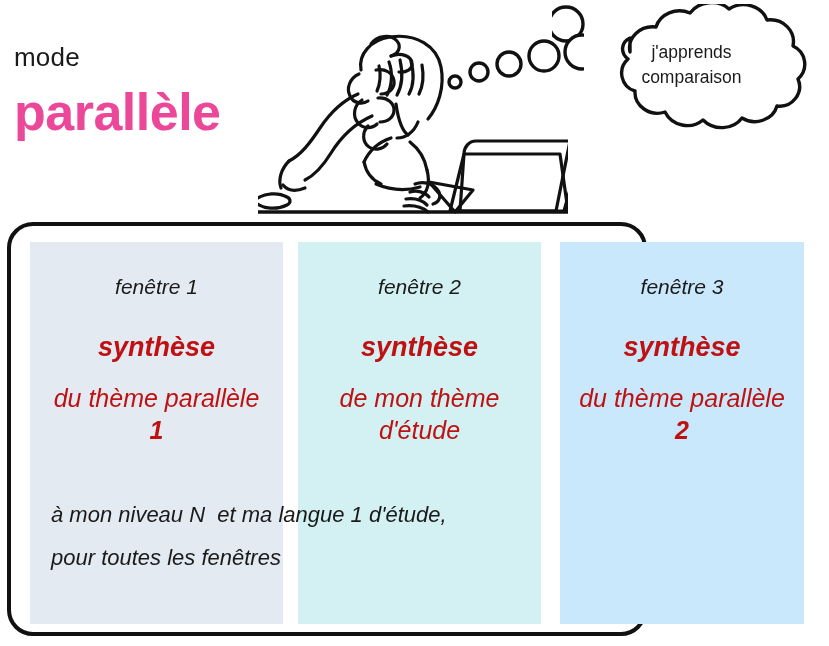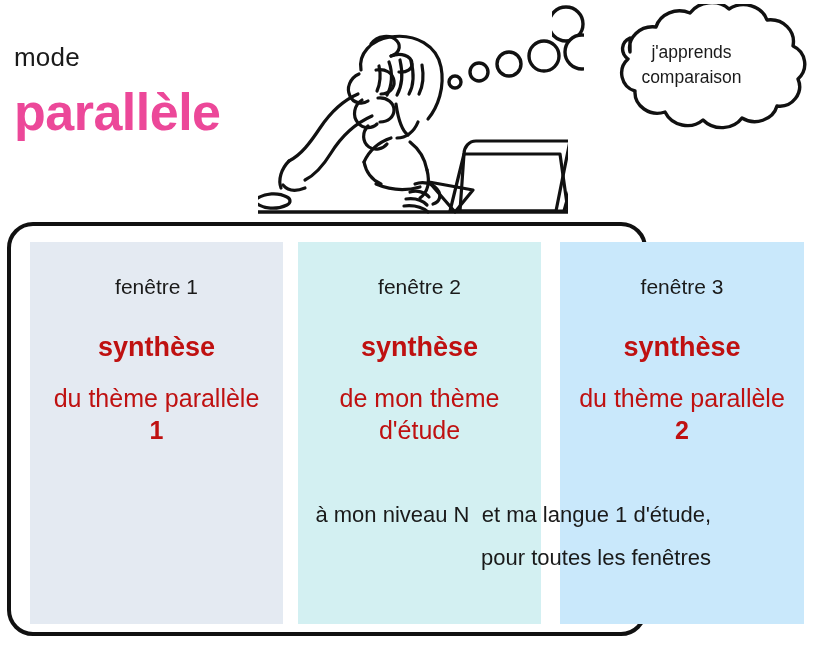--- a/index.html
+++ b/index.html
@@ -72,20 +72,21 @@
 
   
   #window-frame {
     position: absolute;
     left: 7px; top: 222px;
     width: 640px; height: 414px;
     border: 4px solid #111111;
     border-radius: 26px;
     box-sizing: border-box;
     background: #ffffff;
+    font-style: italic;
   }
 
   
   #panels {
     position: absolute;
     left: 0; top: 0;
     width: 100%; height: 100%;
   }
   .panel {
     position: absolute;
@@ -119,21 +120,21 @@
   }
   .panel-sub .num {
     font-weight: bold;
   }
 
   
   #caption {
     position: absolute;
     left: 40px; top: 268px;
     width: 660px;
-    text-align: right;
+    text-align: left;
     font-size: 22px;
     color: #1a1a1a;
     line-height: 1.95;
   }
   #caption div { white-space: pre; }
 </style>
 </head>
 <body>
 
 <div id="header-area">

